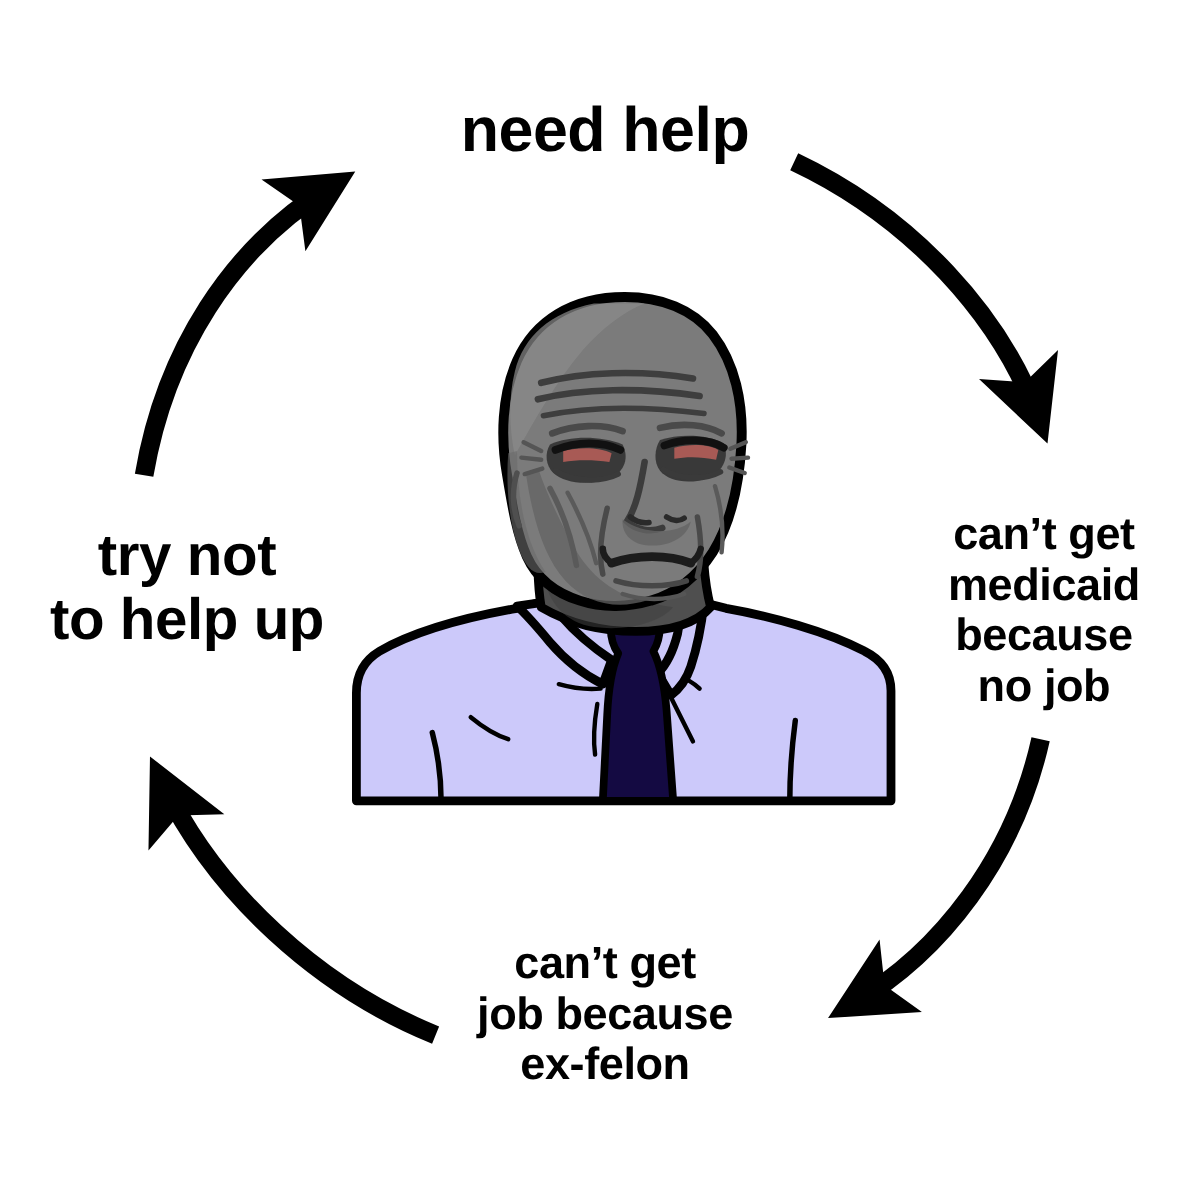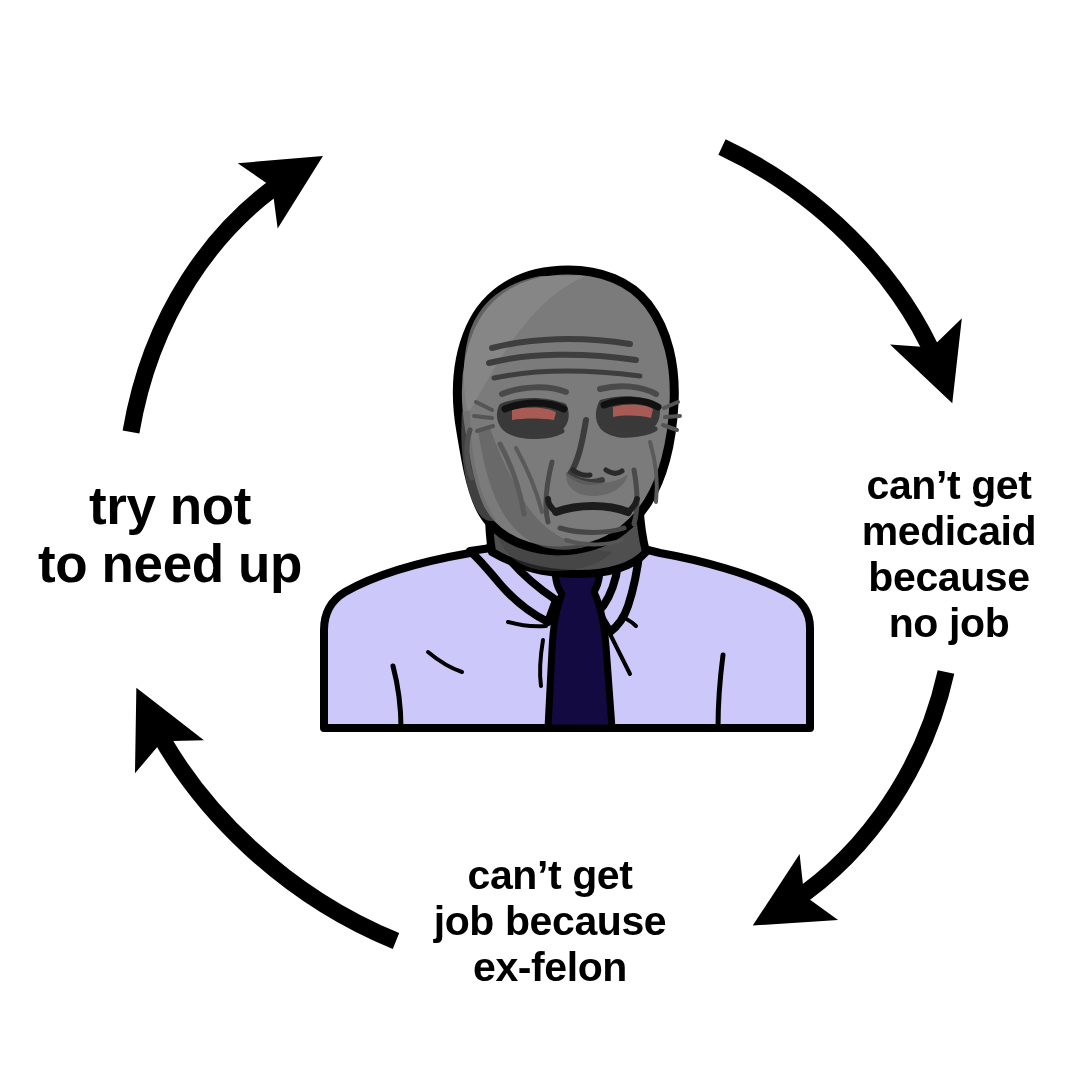--- a/index.html
+++ b/index.html
@@ -177,26 +177,27 @@
       <path d="M 560 528 C 580 534 606 534 624 528" fill="none" stroke="#474747" stroke-width="5" stroke-linecap="round"></path>
       <path d="M 556 512 C 551 508 548 504 548 499" fill="none" stroke="#1c1c1c" stroke-width="6" stroke-linecap="round"></path>
       <path d="M 628 512 C 633 508 636 504 637 499" fill="none" stroke="#1c1c1c" stroke-width="6" stroke-linecap="round"></path>
 
       <path d="M 566 540 C 584 546 606 546 622 540" fill="none" stroke="#565656" stroke-width="4" stroke-linecap="round"></path>
 
       <path d="M 470 430 C 465 446 466 464 472 478" fill="none" stroke="#4f4f4f" stroke-width="5" stroke-linecap="round"></path>
     </g>
   </svg>
 
+  <div class="label" id="label-top">need help</div>
 
   <div class="label" id="label-right">can’t get
 medicaid
 because
 no job</div>
 
   <div class="label" id="label-bottom">can’t get
 job because
 ex-felon</div>
 
   <div class="label" id="label-left">try not
-to need up</div>
+to help up</div>
 
 </div>
 
 </body></html>

